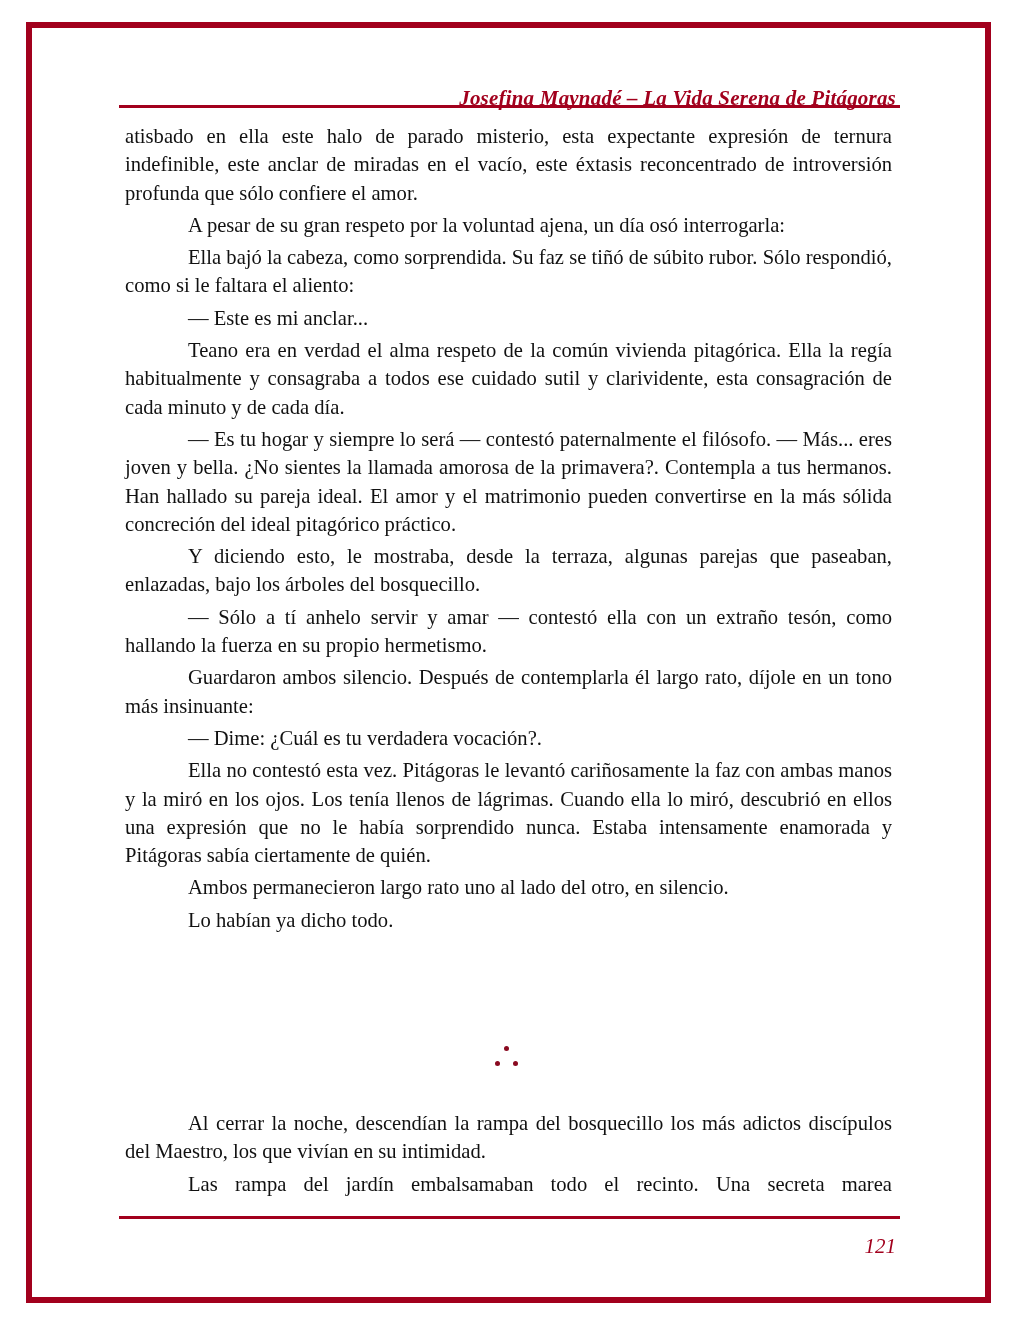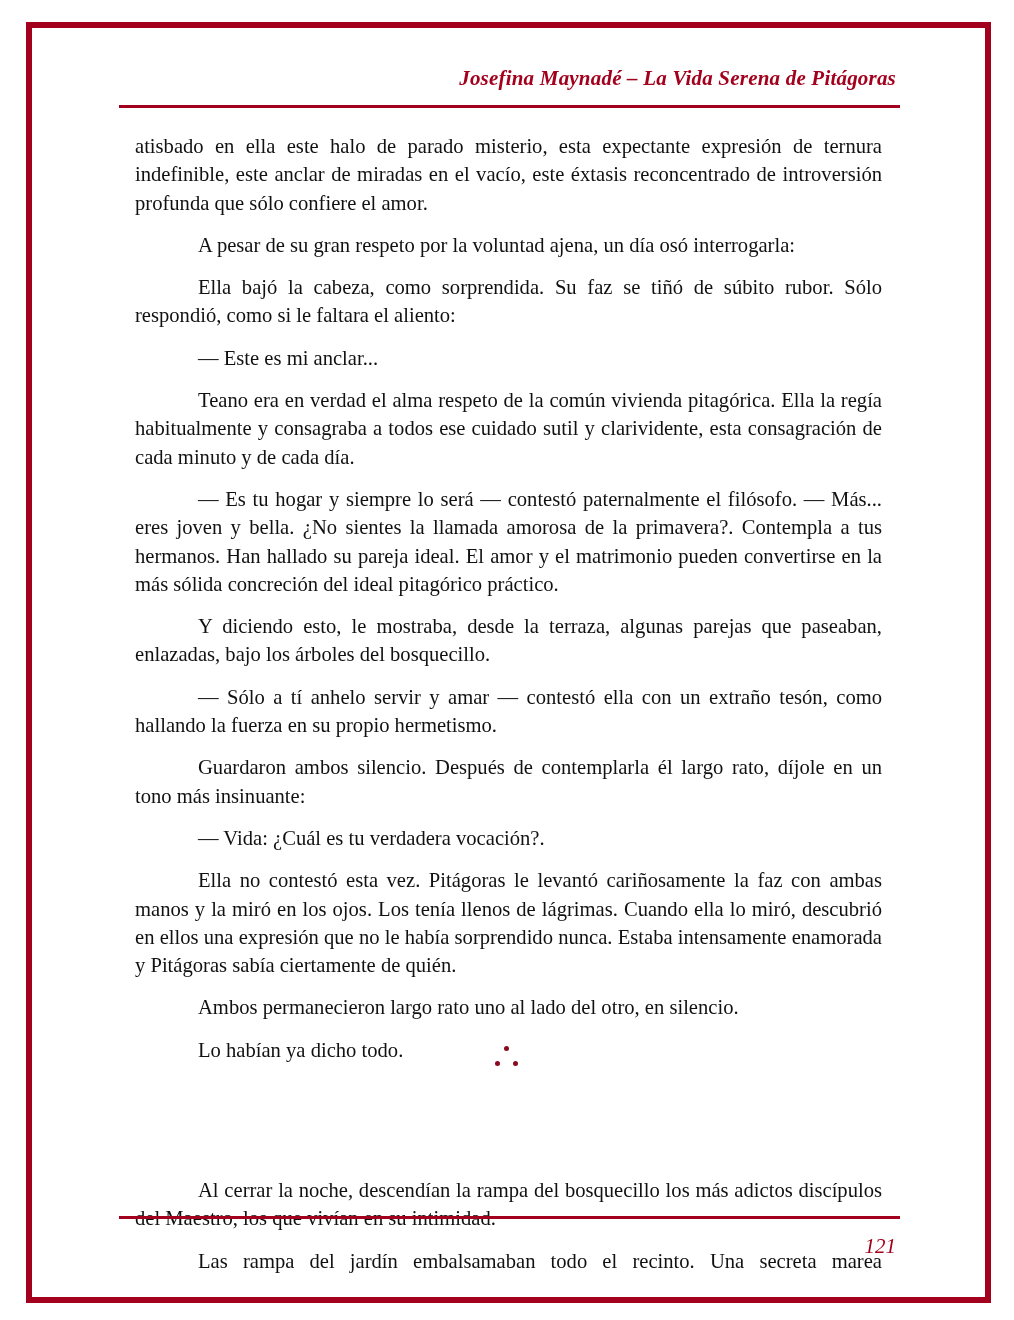--- a/index.html
+++ b/index.html
@@ -20,21 +20,21 @@
     top: 22px;
     width: 953px;
     height: 1269px;
     border: 6px solid #a2001d;
     box-sizing: content-box;
   }
   .running-head {
     position: absolute;
     left: 121px;
     width: 775px;
-    top: 66px;
+    top: 86px;
     text-align: right;
     font-style: italic;
     font-weight: bold;
     font-size: 21px;
     color: #a2001d;
     letter-spacing: 0.2px;
     line-height: 24px;
   }
   .rule {
     position: absolute;
@@ -59,23 +59,23 @@
   }
   .body-text {
     position: absolute;
     left: 121px;
     width: 775px;
     font-size: 20.6px;
     line-height: 28.3px;
     color: #111111;
   }
   .body-text.upper { top: 118px; }
-  .body-text.lower { top: 1162px; }
+  .body-text.lower { top: 1105px; }
   .body-text p {
-    margin: 14px;
+    margin: 4px;
     text-align: justify;
     text-indent: 63px;
   }
   .body-text p.no-indent { text-indent: 0; }
   .ornament {
     position: absolute;
     left: 494px;
     top: 1044px;
     width: 26px;
     height: 24px;
@@ -102,21 +102,21 @@
 <div class="body-text upper">
   <p class="no-indent">atisbado en ella este halo de parado misterio, esta expectante expresión de ternura indefinible, este anclar de miradas en el vacío, este éxtasis reconcentrado de introversión profunda que sólo confiere el amor.</p>
   <p>A pesar de su gran respeto por la voluntad ajena, un día osó interrogarla:</p>
   <p>Ella bajó la cabeza, como sorprendida. Su faz se tiñó de súbito rubor. Sólo respondió, como si le faltara el aliento:</p>
   <p>— Este es mi anclar...</p>
   <p>Teano era en verdad el alma respeto de la común vivienda pitagórica. Ella la regía habitualmente y consagraba a todos ese cuidado sutil y clarividente, esta consagración de cada minuto y de cada día.</p>
   <p>— Es tu hogar y siempre lo será — contestó paternalmente el filósofo. — Más... eres joven y bella. ¿No sientes la llamada amorosa de la primavera?. Contempla a tus hermanos. Han hallado su pareja ideal. El amor y el matrimonio pueden convertirse en la más sólida concreción del ideal pitagórico práctico.</p>
   <p>Y diciendo esto, le mostraba, desde la terraza, algunas parejas que paseaban, enlazadas, bajo los árboles del bosquecillo.</p>
   <p>— Sólo a tí anhelo servir y amar — contestó ella con un extraño tesón, como hallando la fuerza en su propio hermetismo.</p>
   <p>Guardaron ambos silencio. Después de contemplarla él largo rato, díjole en un tono más insinuante:</p>
-  <p>— Vida: ¿Cuál es tu verdadera vocación?.</p>
+  <p>— Dime: ¿Cuál es tu verdadera vocación?.</p>
   <p>Ella no contestó esta vez. Pitágoras le levantó cariñosamente la faz con ambas manos y la miró en los ojos. Los tenía llenos de lágrimas. Cuando ella lo miró, descubrió en ellos una expresión que no le había sorprendido nunca. Estaba intensamente enamorada y Pitágoras sabía ciertamente de quién.</p>
   <p>Ambos permanecieron largo rato uno al lado del otro, en silencio.</p>
   <p>Lo habían ya dicho todo.</p>
 </div>
 
 <div class="ornament">
   <span class="d1"></span>
   <span class="d2"></span>
   <span class="d3"></span>
 </div>

